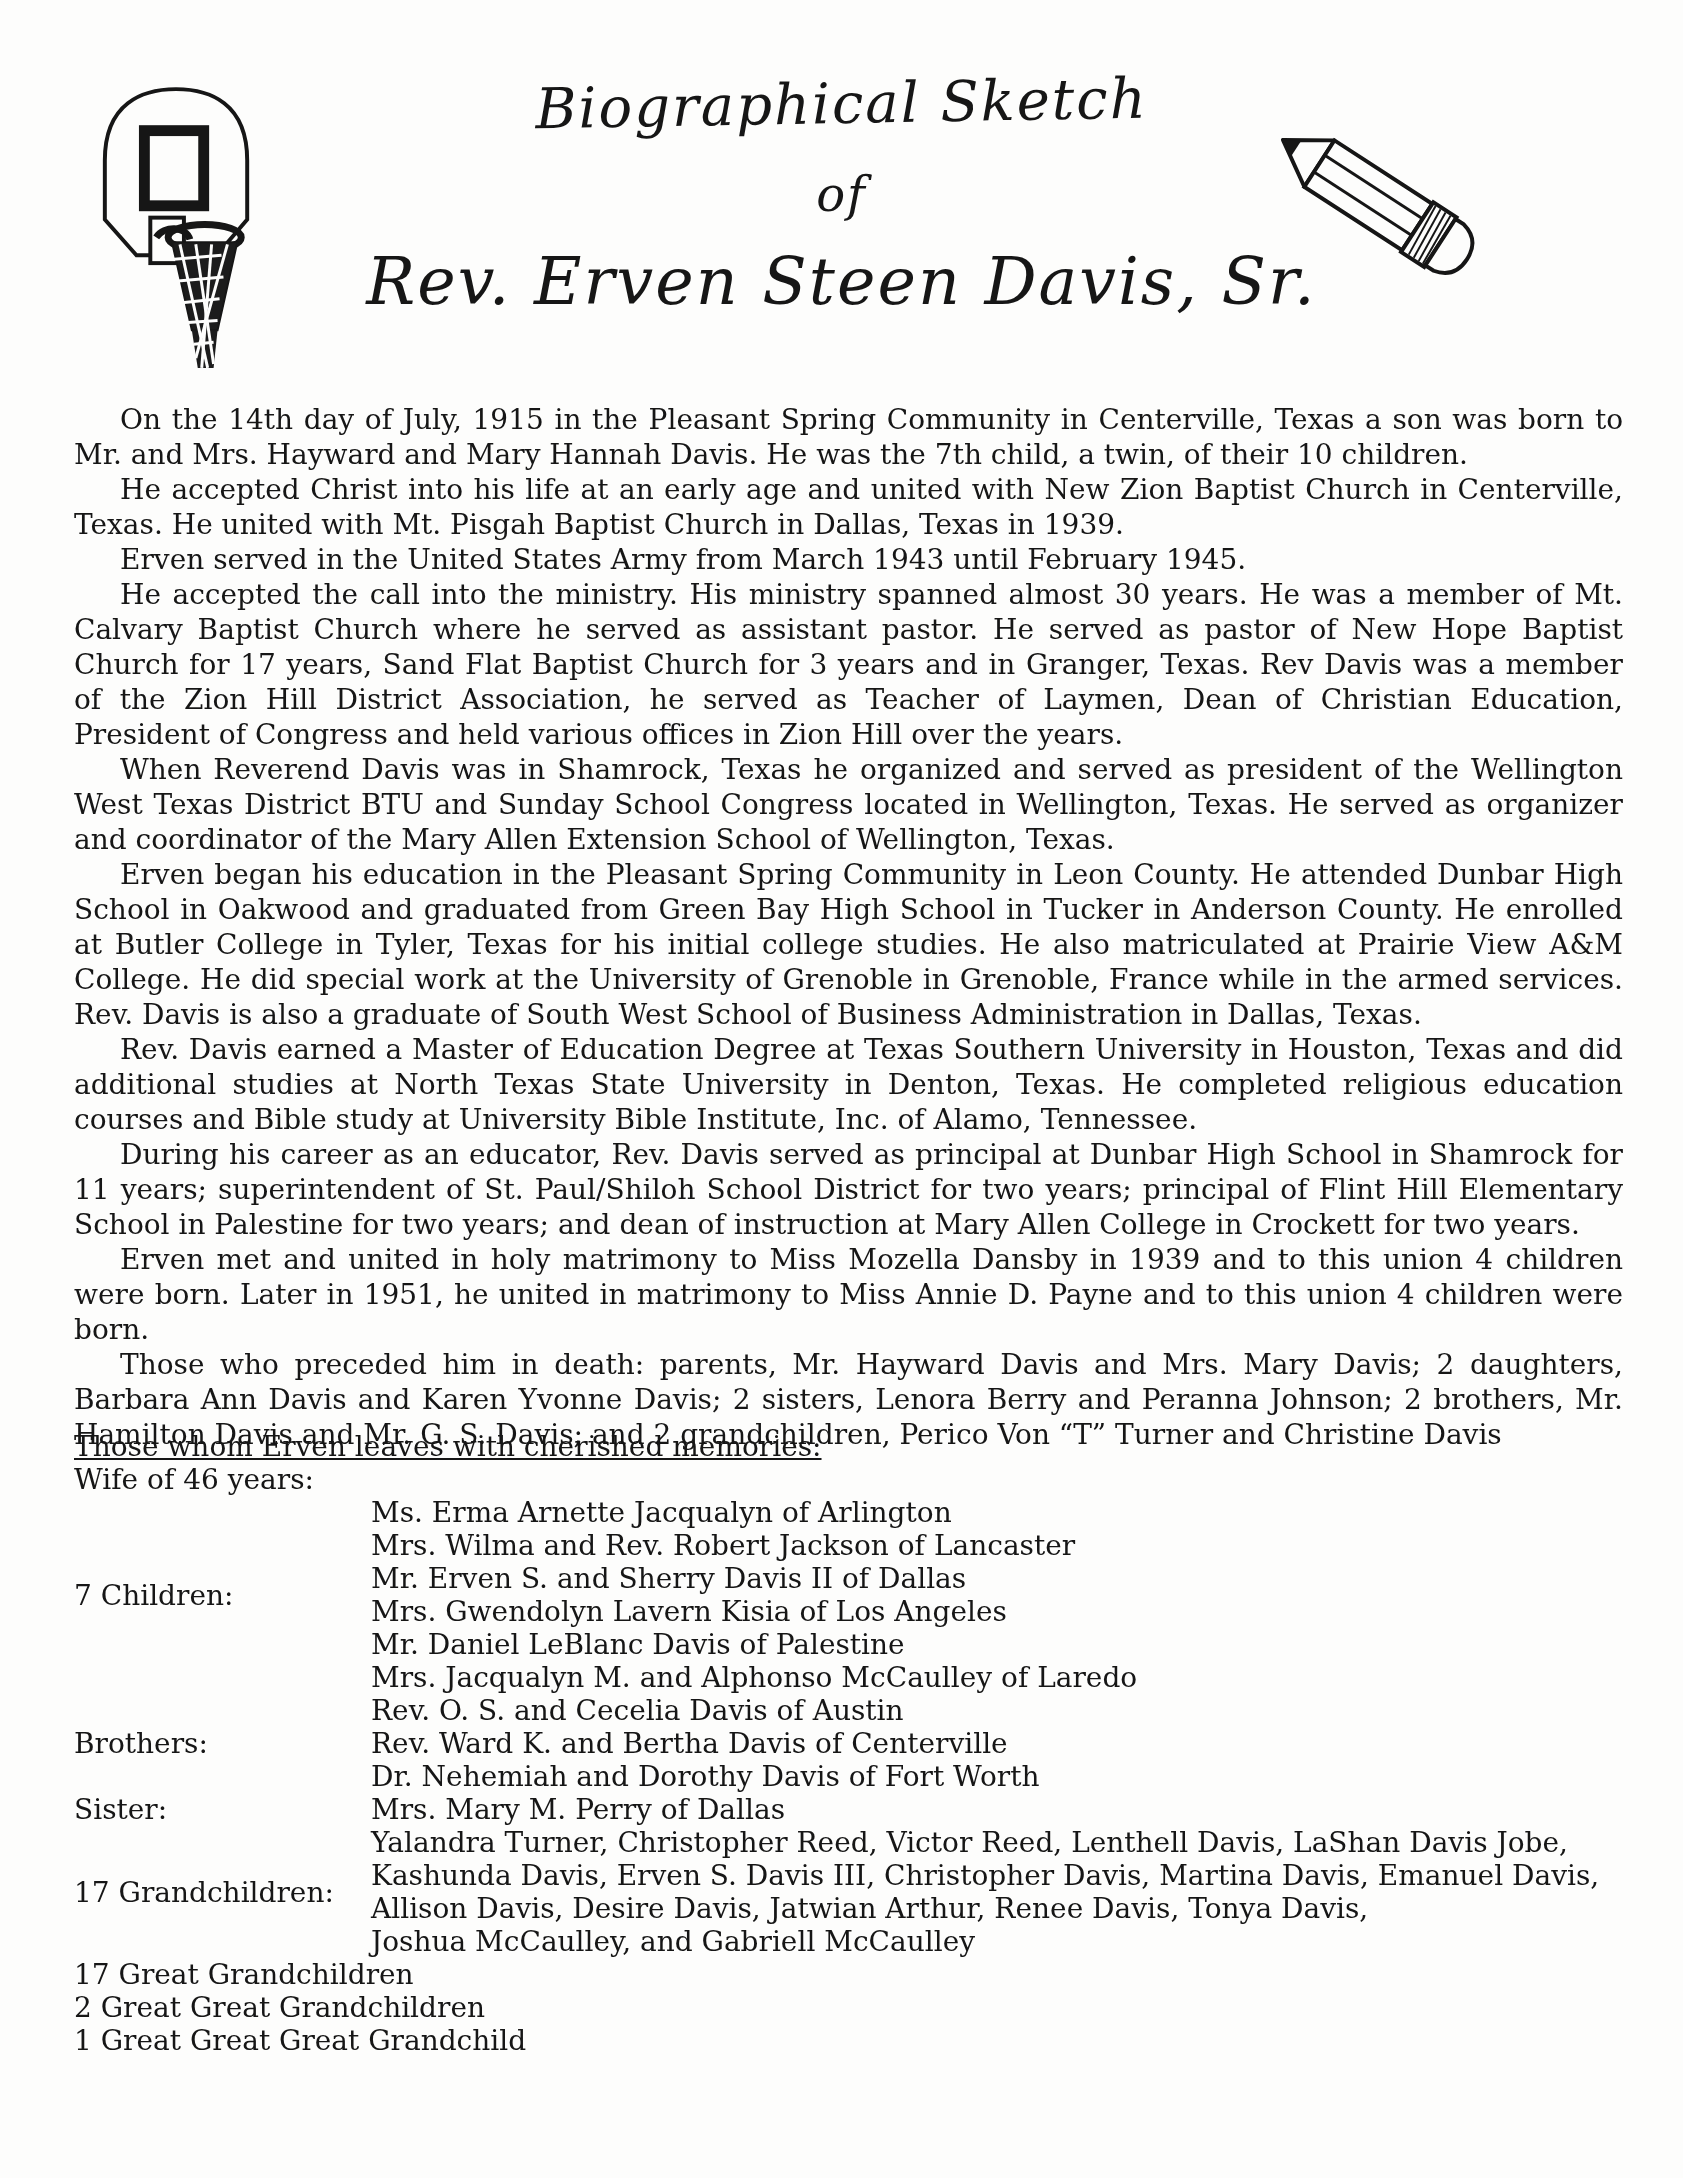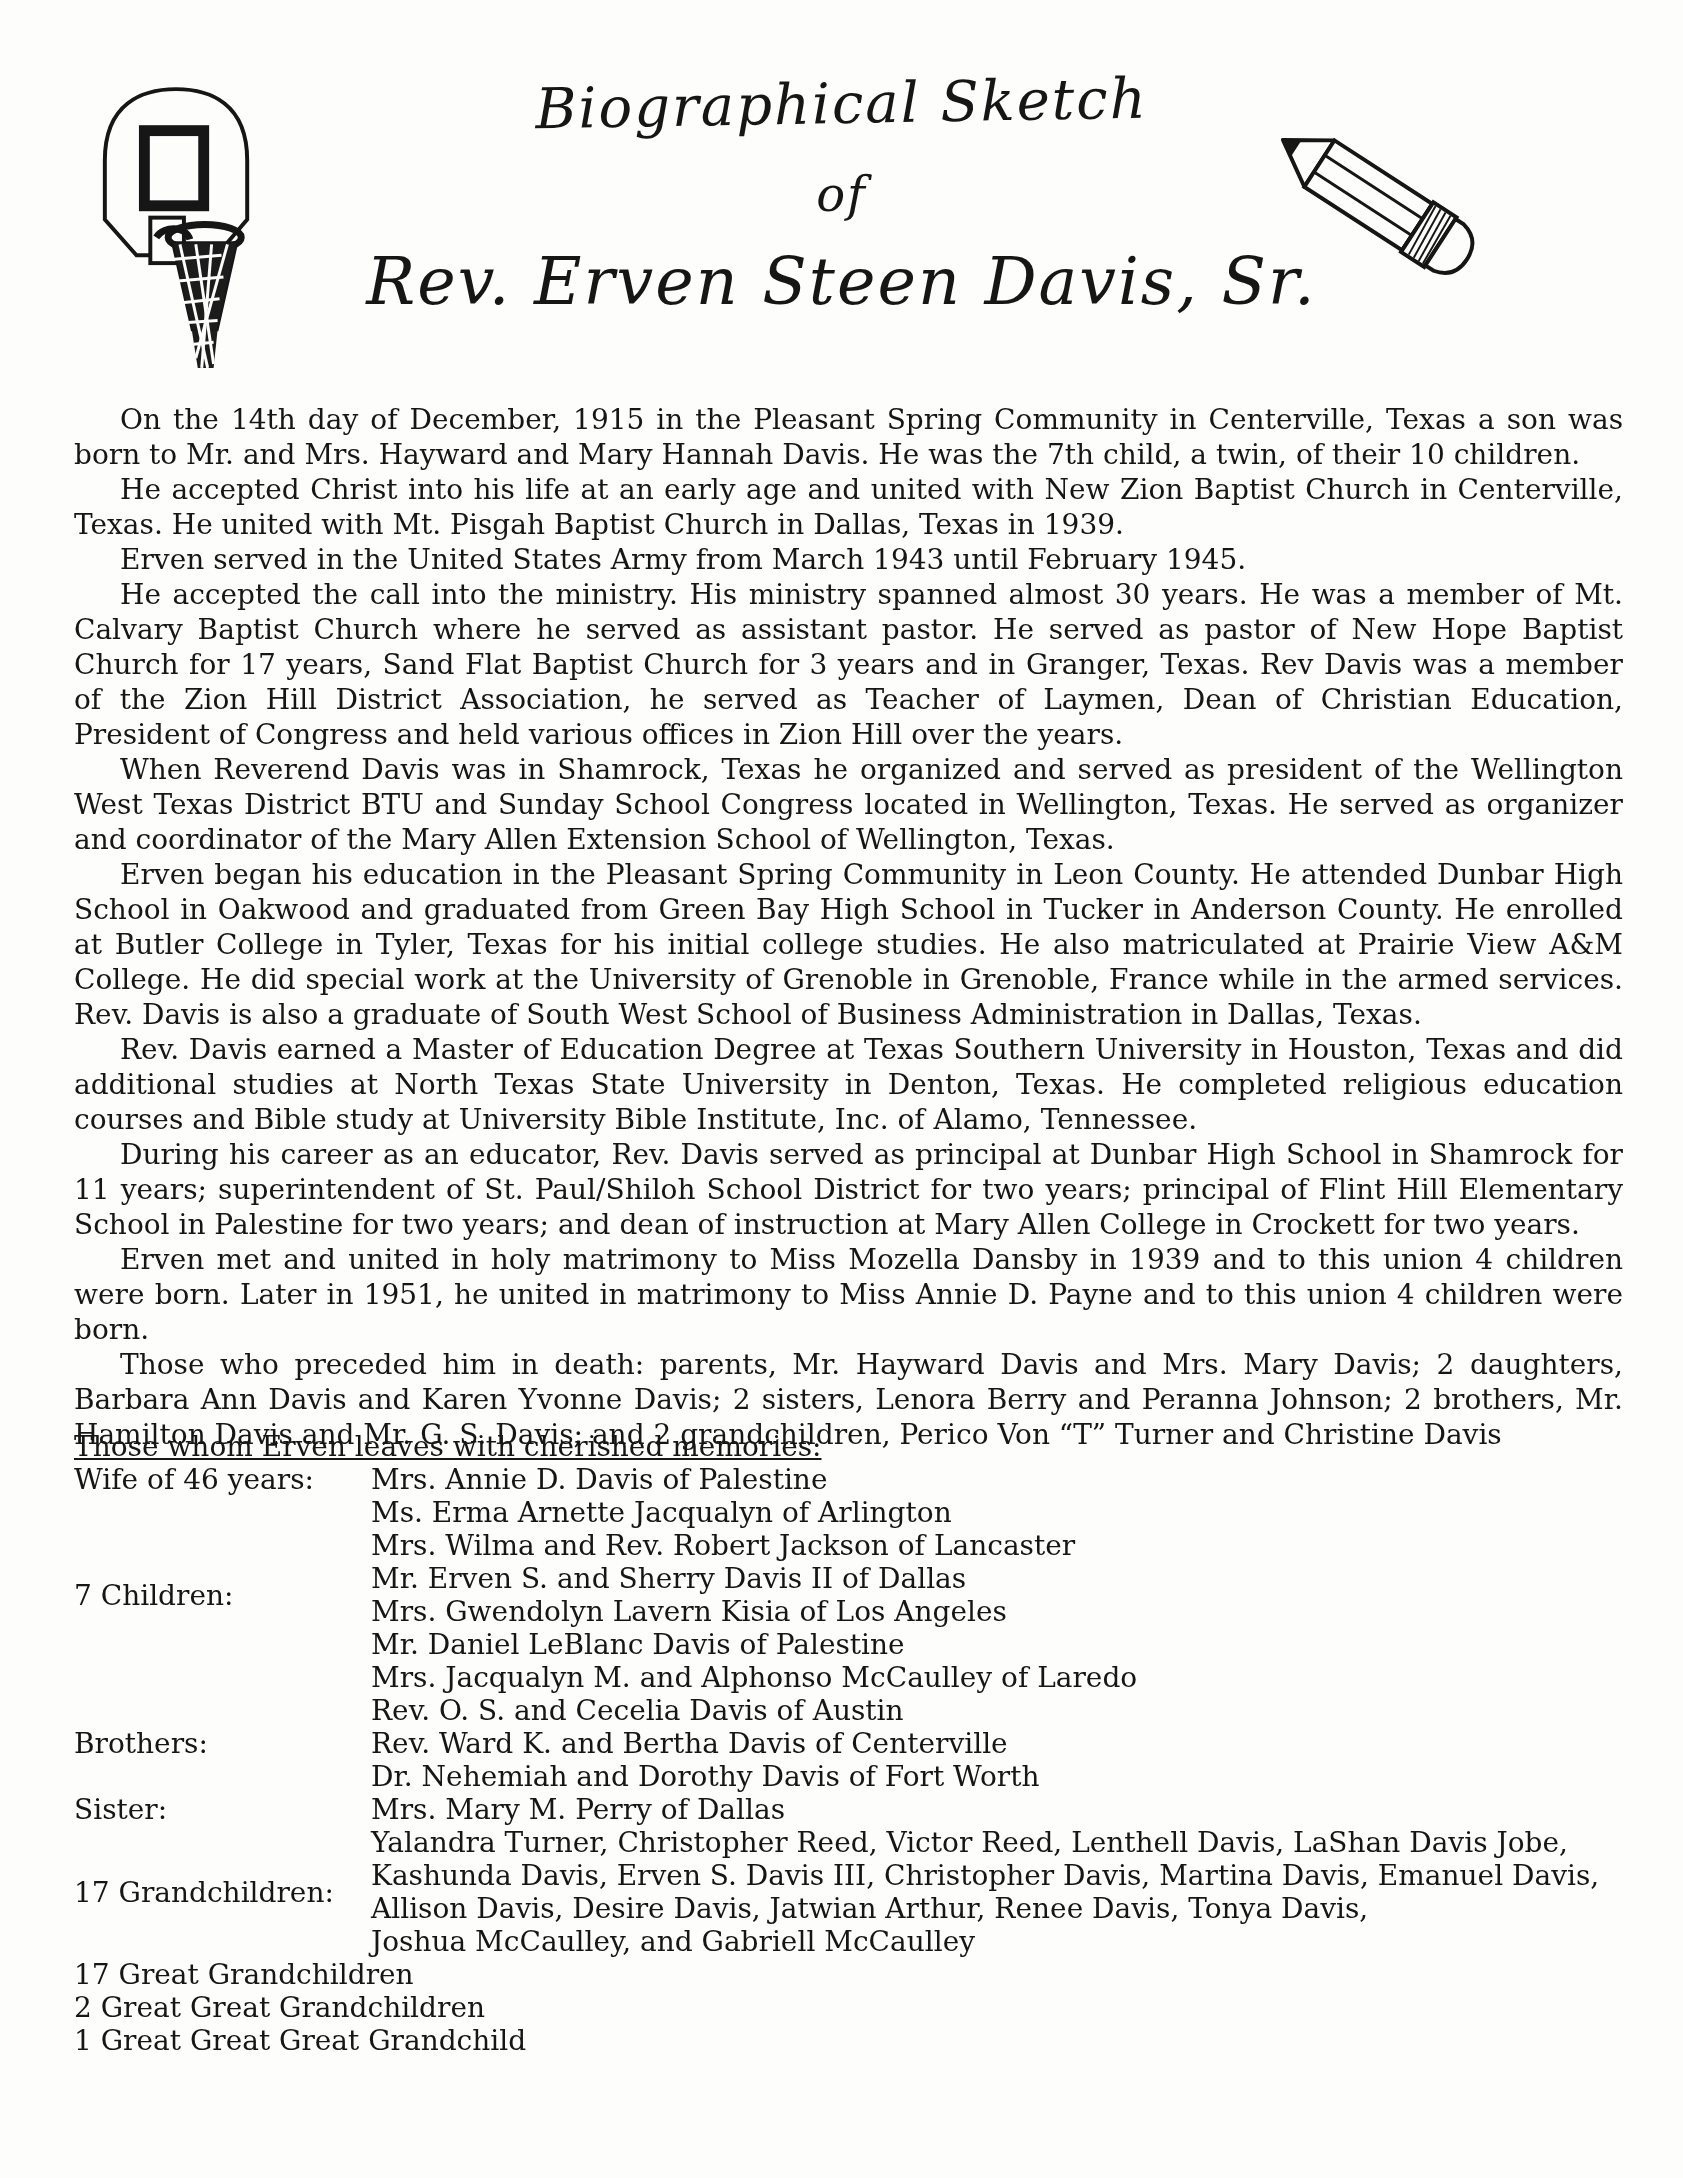--- a/index.html
+++ b/index.html
@@ -97,40 +97,37 @@
           <line x1="184" y1="14" x2="188" y2="70"></line>
           <line x1="190" y1="14" x2="193" y2="70"></line>
         </g>
 
         <path d="M196,14 L206,14 C224,18 228,30 228,42 C228,54 224,66 206,70 L196,70 Z" fill="#fdfdfc" stroke="#161616" stroke-width="4"></path>
       </svg>
     </div>
   </div>
 
   <div class="body-text">
-    <p>On the 14th day of December, 1915 in the Pleasant Spring Community in Centerville, Texas a son was born to Mr. and Mrs. Hayward and Mary Hannah Davis. He was the 7th child, a twin, of their 10 children.</p>
+    <p>On the 14th day of July, 1915 in the Pleasant Spring Community in Centerville, Texas a son was born to Mr. and Mrs. Hayward and Mary Hannah Davis. He was the 7th child, a twin, of their 10 children.</p>
     <p>He accepted Christ into his life at an early age and united with New Zion Baptist Church in Centerville, Texas. He united with Mt. Pisgah Baptist Church in Dallas, Texas in 1939.</p>
     <p>Erven served in the United States Army from March 1943 until February 1945.</p>
     <p>He accepted the call into the ministry. His ministry spanned almost 30 years. He was a member of Mt. Calvary Baptist Church where he served as assistant pastor. He served as pastor of New Hope Baptist Church for 17 years, Sand Flat Baptist Church for 3 years and in Granger, Texas. Rev Davis was a member of the Zion Hill District Association, he served as Teacher of Laymen, Dean of Christian Education, President of Congress and held various offices in Zion Hill over the years.</p>
     <p>When Reverend Davis was in Shamrock, Texas he organized and served as president of the Wellington West Texas District BTU and Sunday School Congress located in Wellington, Texas. He served as organizer and coordinator of the Mary Allen Extension School of Wellington, Texas.</p>
     <p>Erven began his education in the Pleasant Spring Community in Leon County. He attended Dunbar High School in Oakwood and graduated from Green Bay High School in Tucker in Anderson County. He enrolled at Butler College in Tyler, Texas for his initial college studies. He also matriculated at Prairie View A&amp;M College. He did special work at the University of Grenoble in Grenoble, France while in the armed services. Rev. Davis is also a graduate of South West School of Business Administration in Dallas, Texas.</p>
     <p>Rev. Davis earned a Master of Education Degree at Texas Southern University in Houston, Texas and did additional studies at North Texas State University in Denton, Texas. He completed religious education courses and Bible study at University Bible Institute, Inc. of Alamo, Tennessee.</p>
     <p>During his career as an educator, Rev. Davis served as principal at Dunbar High School in Shamrock for 11 years; superintendent of St. Paul/Shiloh School District for two years; principal of Flint Hill Elementary School in Palestine for two years; and dean of instruction at Mary Allen College in Crockett for two years.</p>
     <p>Erven met and united in holy matrimony to Miss Mozella Dansby in 1939 and to this union 4 children were born. Later in 1951, he united in matrimony to Miss Annie D. Payne and to this union 4 children were born.</p>
     <p>Those who preceded him in death: parents, Mr. Hayward Davis and Mrs. Mary Davis; 2 daughters, Barbara Ann Davis and Karen Yvonne Davis; 2 sisters, Lenora Berry and Peranna Johnson; 2 brothers, Mr. Hamilton Davis and Mr. G. S. Davis; and 2 grandchildren, Perico Von “T” Turner and Christine Davis</p>
   </div>
 
   <div class="memories">
     <div class="mem-intro">Those whom Erven leaves with cherished memories:</div>
 
     <div class="entry">
       <div class="entry-label">Wife of 46 years:</div>
-      <div class="entry-lines">
-        <div>Mrs. Annie D. Davis of Palestine</div>
-      </div>
     </div>
 
     <div class="entry">
       <div class="entry-label">7 Children:</div>
       <div class="entry-lines">
         <div>Ms. Erma Arnette Jacqualyn of Arlington</div>
         <div>Mrs. Wilma and Rev. Robert Jackson of Lancaster</div>
         <div>Mr. Erven S. and Sherry Davis II of Dallas</div>
         <div>Mrs. Gwendolyn Lavern Kisia of Los Angeles</div>
         <div>Mr. Daniel LeBlanc Davis of Palestine</div>

